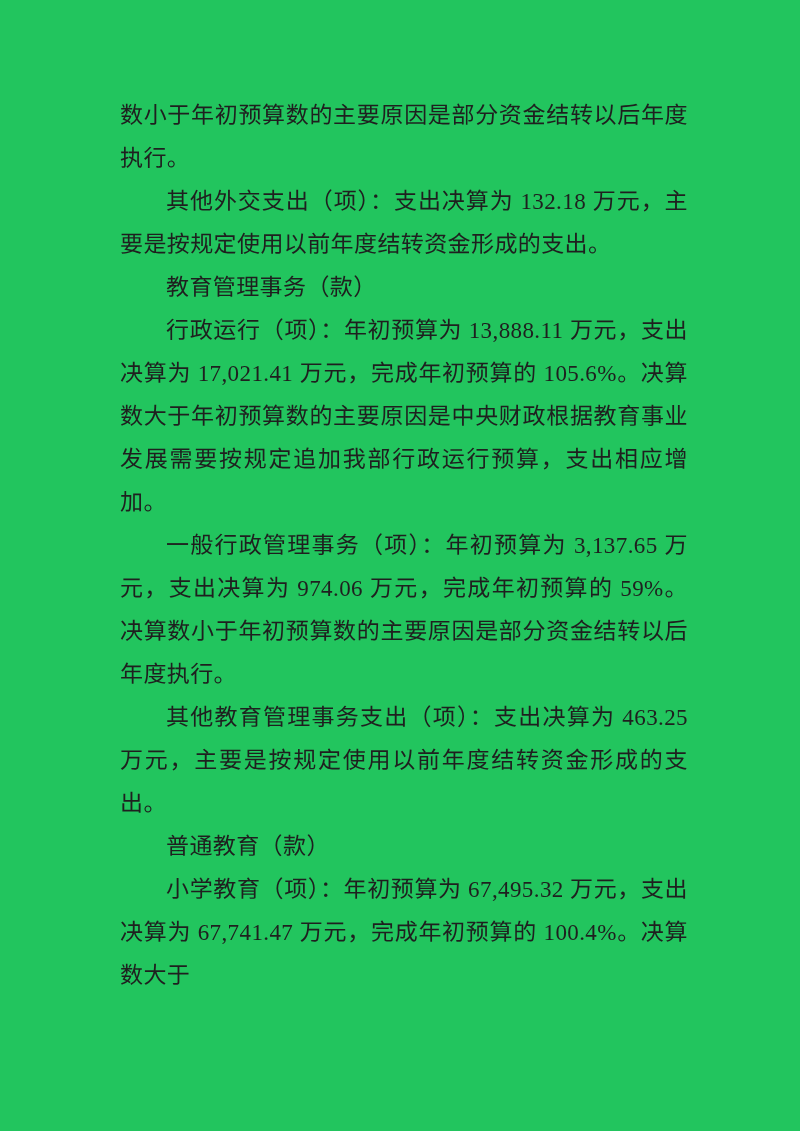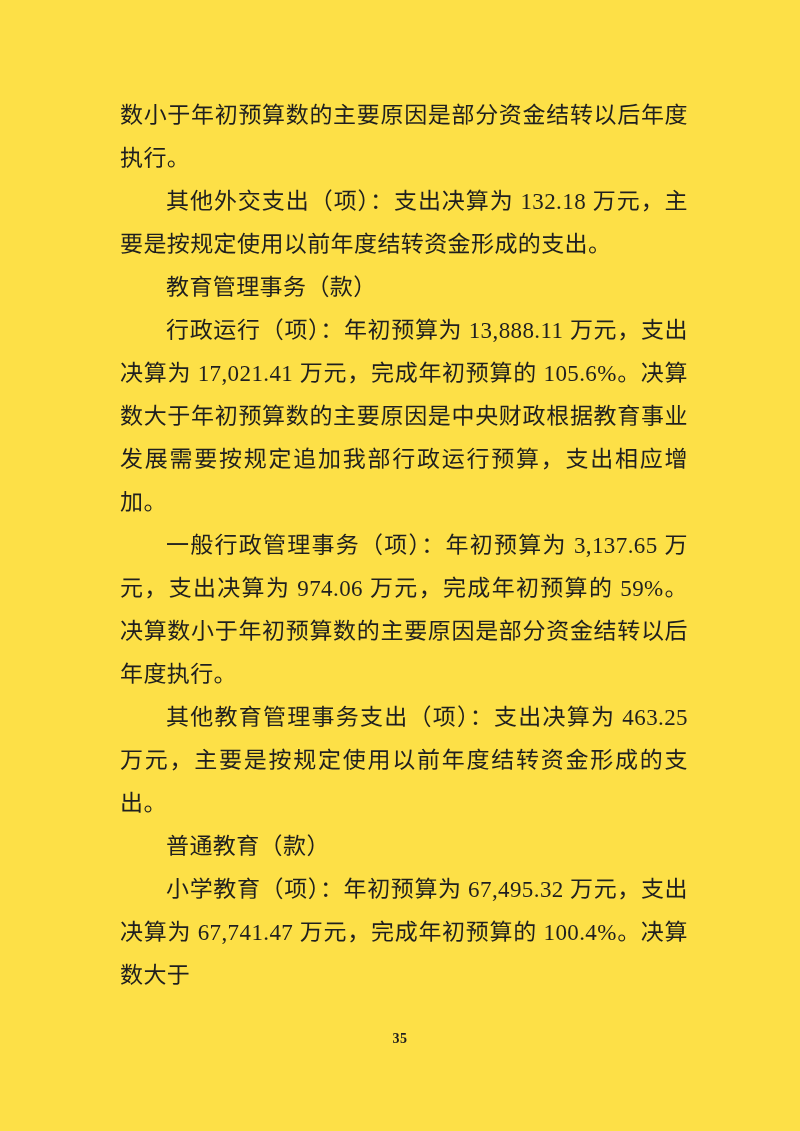--- a/index.html
+++ b/index.html
@@ -12,21 +12,21 @@
       height: 1131px;
       overflow: hidden;
       position: relative;
       font-family: "Liberation Serif", "DejaVu Serif", serif;
       color: #1f1f1f;
     }
     .page {
       position: relative;
       width: 800px;
       height: 1131px;
-      background: #fde047;
+      background: #22c55e;
     }
     .content {
       position: absolute;
       top: 0;
       left: 0;
       width: 568px;
       padding: 94px 112px 0 120px;
     }
     p.para {
       margin: 0;
@@ -61,14 +61,13 @@
   <div class="content">
     <p class="para">数小于年初预算数的主要原因是部分资金结转以后年度执行。</p>
     <p class="para indent">其他外交支出（项）：支出决算为 132.18 万元，主要是按规定使用以前年度结转资金形成的支出。</p>
     <p class="para indent">教育管理事务（款）</p>
     <p class="para indent">行政运行（项）：年初预算为 13,888.11 万元，支出决算为 17,021.41 万元，完成年初预算的 105.6%。决算数大于年初预算数的主要原因是中央财政根据教育事业发展需要按规定追加我部行政运行预算，支出相应增加。</p>
     <p class="para indent">一般行政管理事务（项）：年初预算为 3,137.65 万元，支出决算为 974.06 万元，完成年初预算的 59%。决算数小于年初预算数的主要原因是部分资金结转以后年度执行。</p>
     <p class="para indent">其他教育管理事务支出（项）：支出决算为 463.25 万元，主要是按规定使用以前年度结转资金形成的支出。</p>
     <p class="para indent">普通教育（款）</p>
     <p class="para indent">小学教育（项）：年初预算为 67,495.32 万元，支出决算为 67,741.47 万元，完成年初预算的 100.4%。决算数大于</p>
   </div>
-  <div class="footer">35</div>
 </div>
 
 </body></html>

